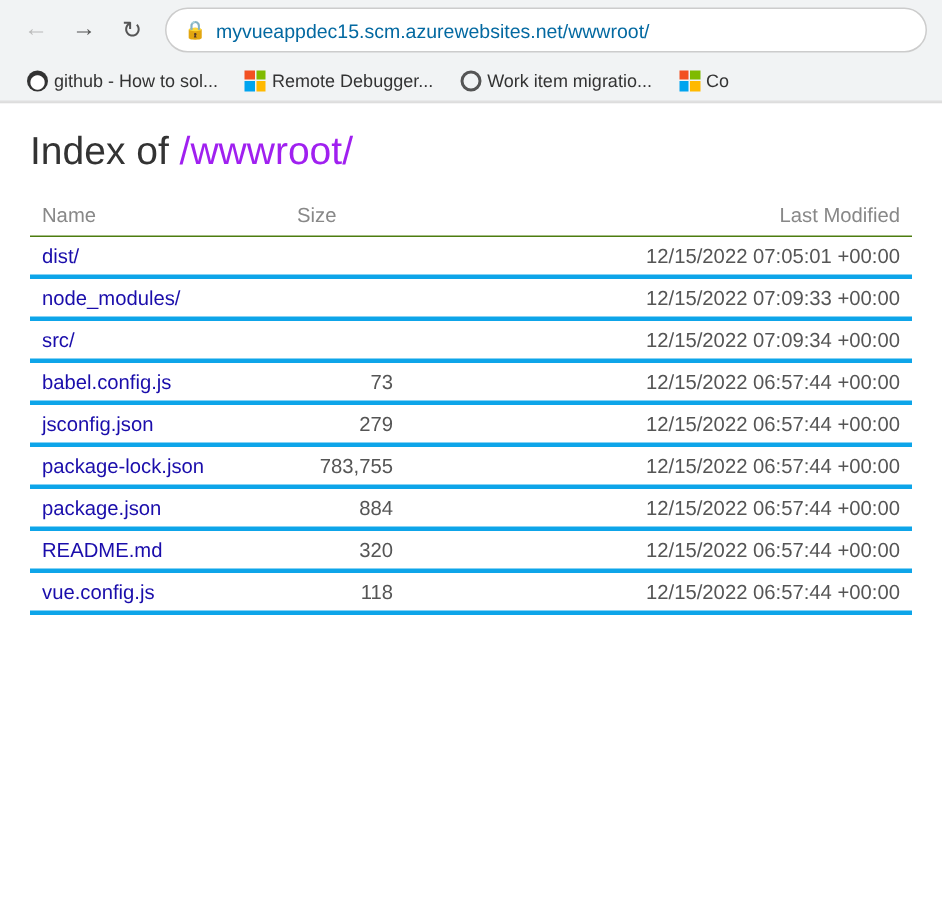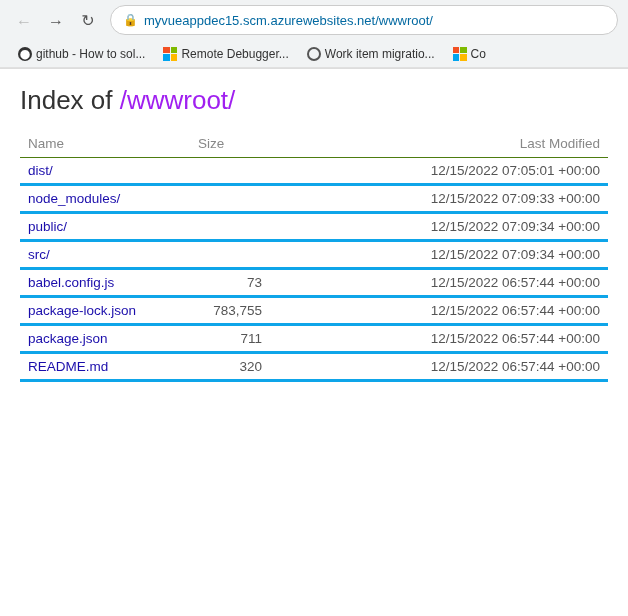--- a/index.html
+++ b/index.html
@@ -277,44 +277,49 @@
           <td class="col-name"><a href="#">dist/</a></td>
           <td class="col-size"></td>
           <td class="col-modified">12/15/2022 07:05:01 +00:00</td>
         </tr>
         <tr>
           <td class="col-name"><a href="#">node_modules/</a></td>
           <td class="col-size"></td>
           <td class="col-modified">12/15/2022 07:09:33 +00:00</td>
         </tr>
         <tr>
-          <td class="col-name"><a href="#">public/</a></td>
-          <td class="col-size"></td>
-          <td class="col-modified">12/15/2022 07:09:34 +00:00</td>
-        </tr>
-        <tr>
           <td class="col-name"><a href="#">src/</a></td>
           <td class="col-size"></td>
           <td class="col-modified">12/15/2022 07:09:34 +00:00</td>
         </tr>
         <tr>
           <td class="col-name"><a href="#">babel.config.js</a></td>
           <td class="col-size">73</td>
           <td class="col-modified">12/15/2022 06:57:44 +00:00</td>
         </tr>
         <tr>
+          <td class="col-name"><a href="#">jsconfig.json</a></td>
+          <td class="col-size">279</td>
+          <td class="col-modified">12/15/2022 06:57:44 +00:00</td>
+        </tr>
+        <tr>
           <td class="col-name"><a href="#">package-lock.json</a></td>
           <td class="col-size">783,755</td>
           <td class="col-modified">12/15/2022 06:57:44 +00:00</td>
         </tr>
         <tr>
           <td class="col-name"><a href="#">package.json</a></td>
-          <td class="col-size">711</td>
+          <td class="col-size">884</td>
           <td class="col-modified">12/15/2022 06:57:44 +00:00</td>
         </tr>
         <tr>
           <td class="col-name"><a href="#">README.md</a></td>
           <td class="col-size">320</td>
+          <td class="col-modified">12/15/2022 06:57:44 +00:00</td>
+        </tr>
+        <tr>
+          <td class="col-name"><a href="#">vue.config.js</a></td>
+          <td class="col-size">118</td>
           <td class="col-modified">12/15/2022 06:57:44 +00:00</td>
         </tr>
       </tbody>
   </table>
 </div>
 
 </body></html>

